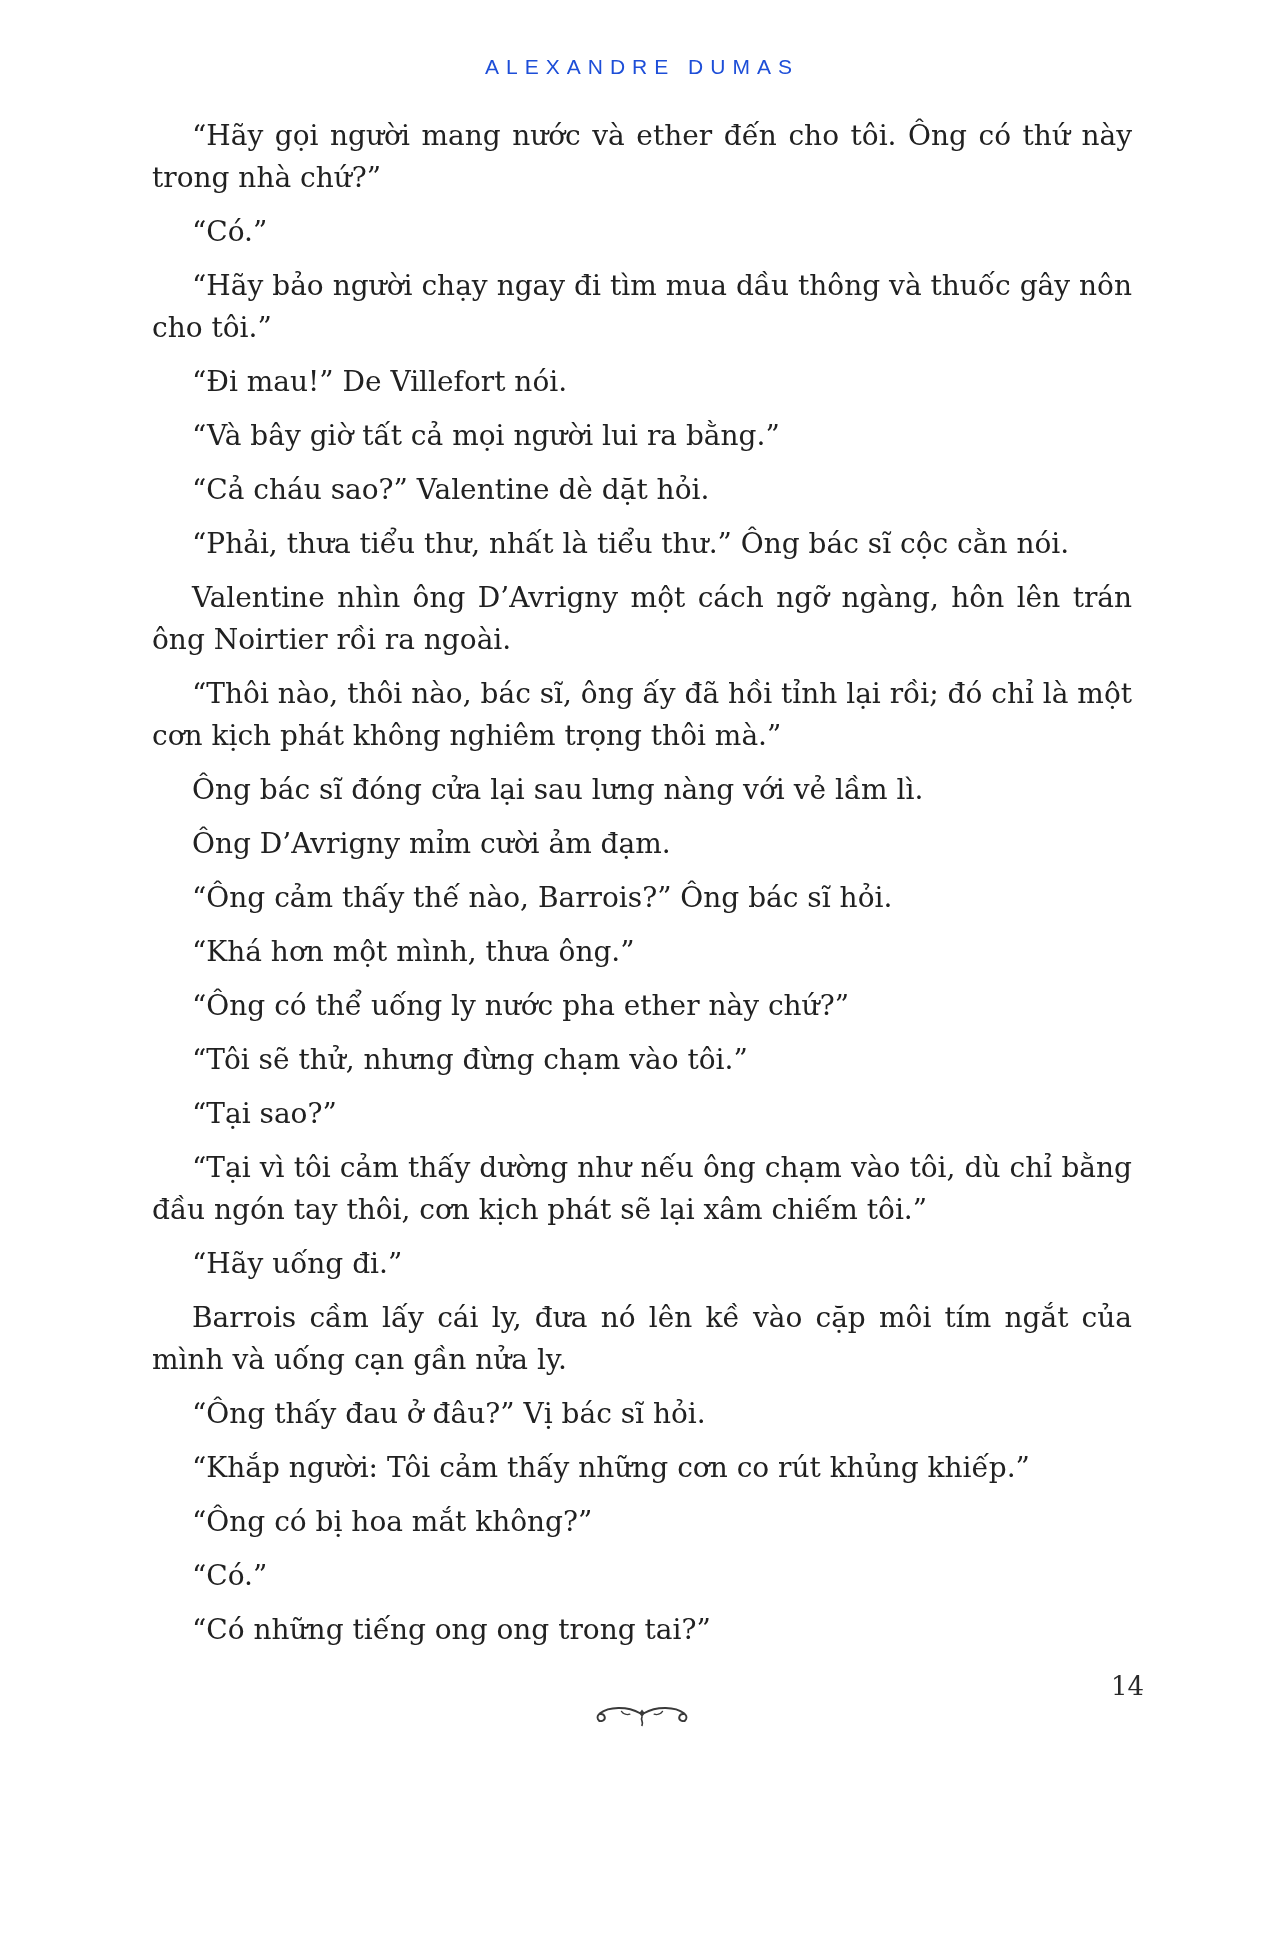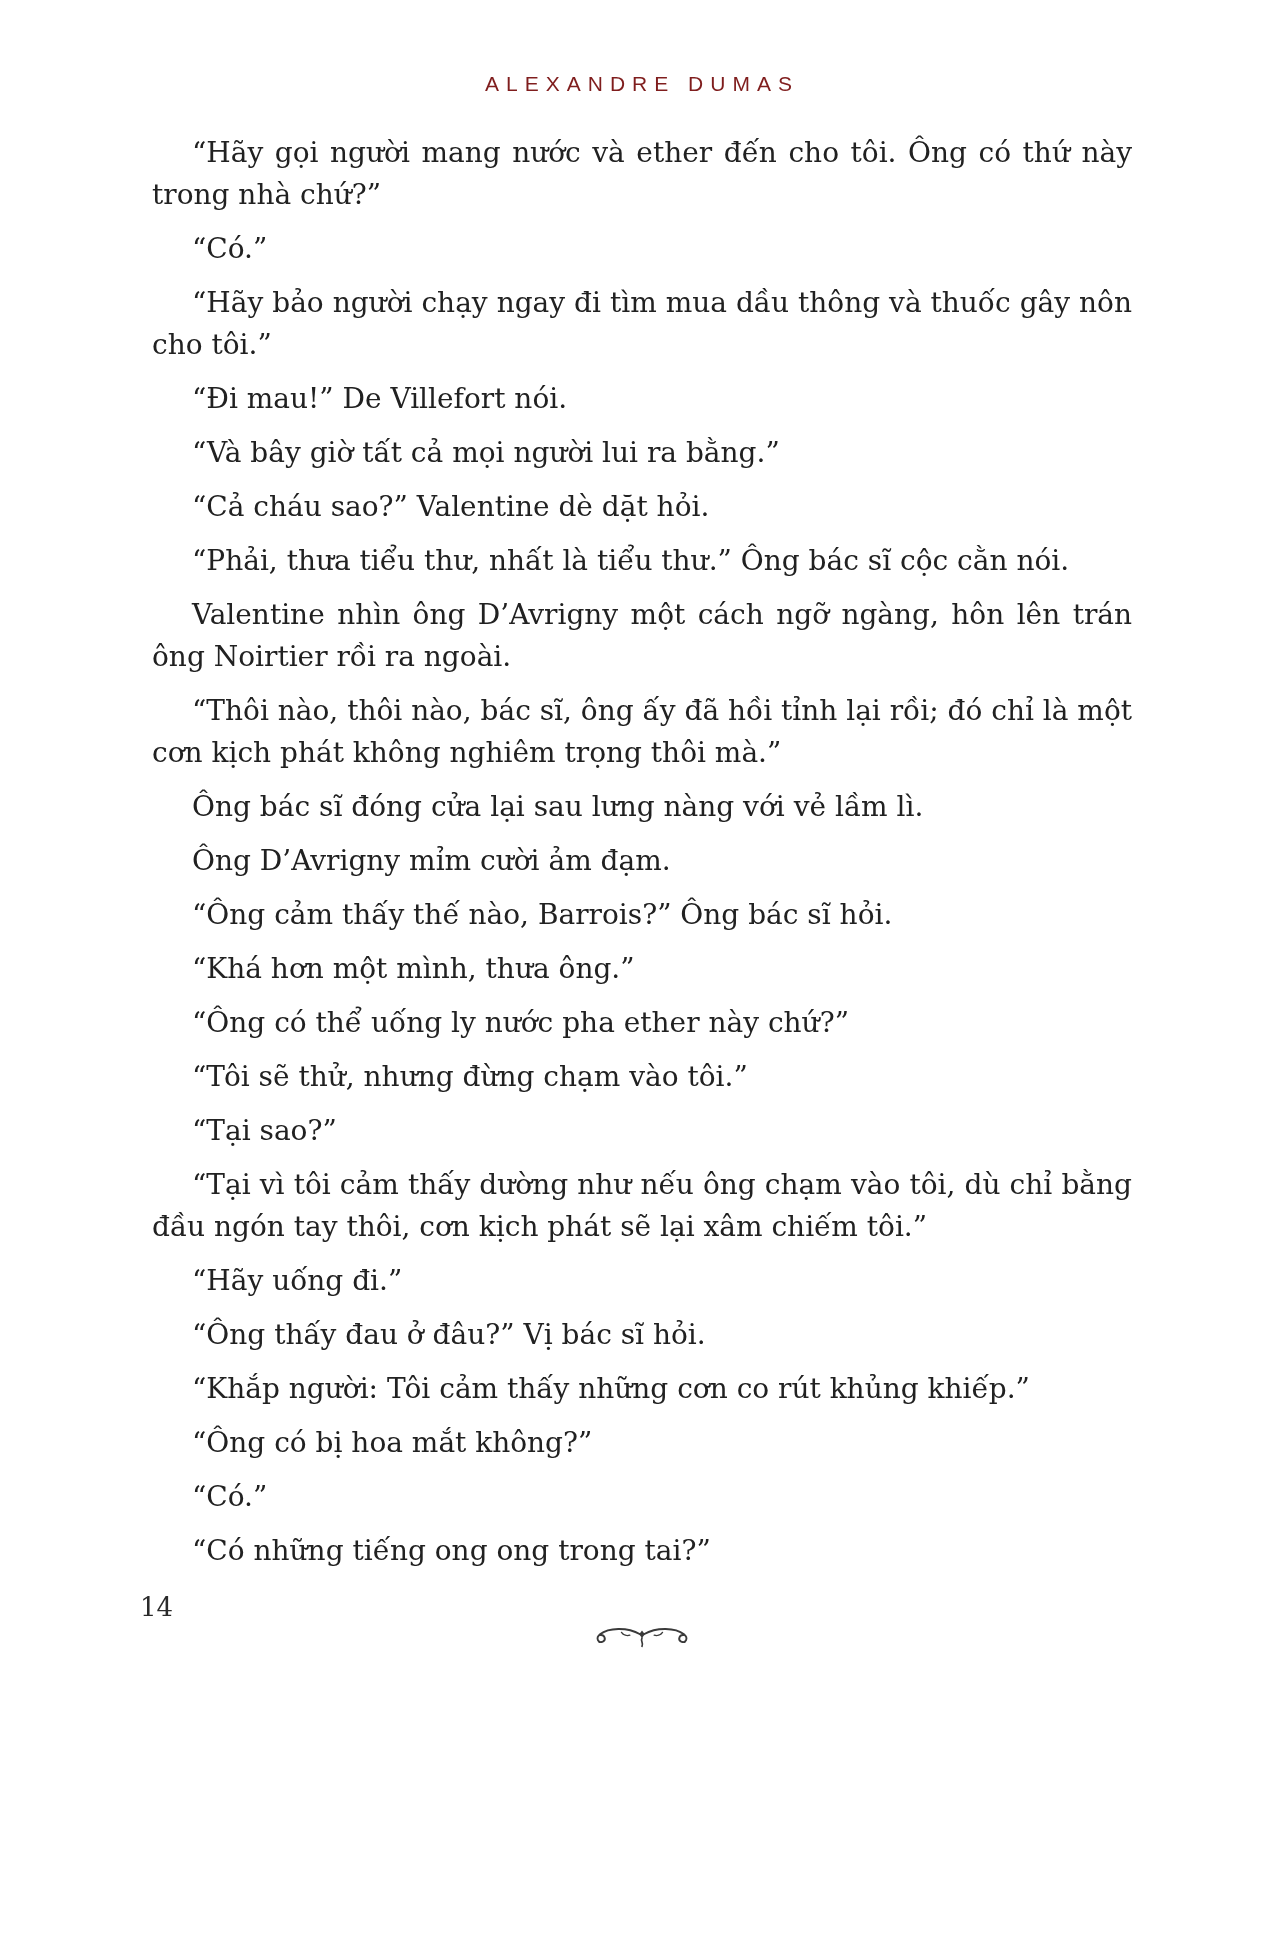--- a/index.html
+++ b/index.html
@@ -14,43 +14,43 @@
     font-family: "DejaVu Serif", "Liberation Serif", serif;
     color: #1e1e1e;
     overflow: hidden;
   }
   .page {
     padding: 0 140px;
     box-sizing: border-box;
     width: 1284px;
   }
   .running-header {
-    padding-top: 72px;
+    padding-top: 55px;
     text-align: center;
     font-family: "Liberation Sans", "DejaVu Sans", sans-serif;
     font-size: 21px;
     letter-spacing: 7px;
-    color: #7f1d1d;
+    color: #1d4ed8;
     font-weight: 400;
   }
   .text-block {
     margin-top: 36px;
   }
   .text-block p {
     margin: 12px;
     padding: 0;
     text-indent: 40px;
     font-size: 28px;
     line-height: 42px;
     text-align: justify;
     color: #212121;
   }
   .footer {
     margin-top: 20px;
-    text-align: left;
+    text-align: right;
   }
   .page-number {
     font-size: 26px;
     color: #2a2a2a;
     display: block;
   }
   .flourish {
     display: block;
     margin: 2px auto 0 auto;
     width: 112px;
@@ -76,20 +76,21 @@
     <p>“Thôi nào, thôi nào, bác sĩ, ông ấy đã hồi tỉnh lại rồi; đó chỉ là một cơn kịch phát không nghiêm trọng thôi mà.”</p>
     <p>Ông bác sĩ đóng cửa lại sau lưng nàng với vẻ lầm lì.</p>
     <p>Ông D’Avrigny mỉm cười ảm đạm.</p>
     <p>“Ông cảm thấy thế nào, Barrois?” Ông bác sĩ hỏi.</p>
     <p>“Khá hơn một mình, thưa ông.”</p>
     <p>“Ông có thể uống ly nước pha ether này chứ?”</p>
     <p>“Tôi sẽ thử, nhưng đừng chạm vào tôi.”</p>
     <p>“Tại sao?”</p>
     <p>“Tại vì tôi cảm thấy dường như nếu ông chạm vào tôi, dù chỉ bằng đầu ngón tay thôi, cơn kịch phát sẽ lại xâm chiếm tôi.”</p>
     <p>“Hãy uống đi.”</p>
+    <p>Barrois cầm lấy cái ly, đưa nó lên kề vào cặp môi tím ngắt của mình và uống cạn gần nửa ly.</p>
     <p>“Ông thấy đau ở đâu?” Vị bác sĩ hỏi.</p>
     <p>“Khắp người: Tôi cảm thấy những cơn co rút khủng khiếp.”</p>
     <p>“Ông có bị hoa mắt không?”</p>
     <p>“Có.”</p>
     <p>“Có những tiếng ong ong trong tai?”</p>
   </div>
 
   <div class="footer">
     <span class="page-number">14</span>
     <svg class="flourish" viewBox="0 0 120 26" xmlns="http://www.w3.org/2000/svg" aria-hidden="true">

